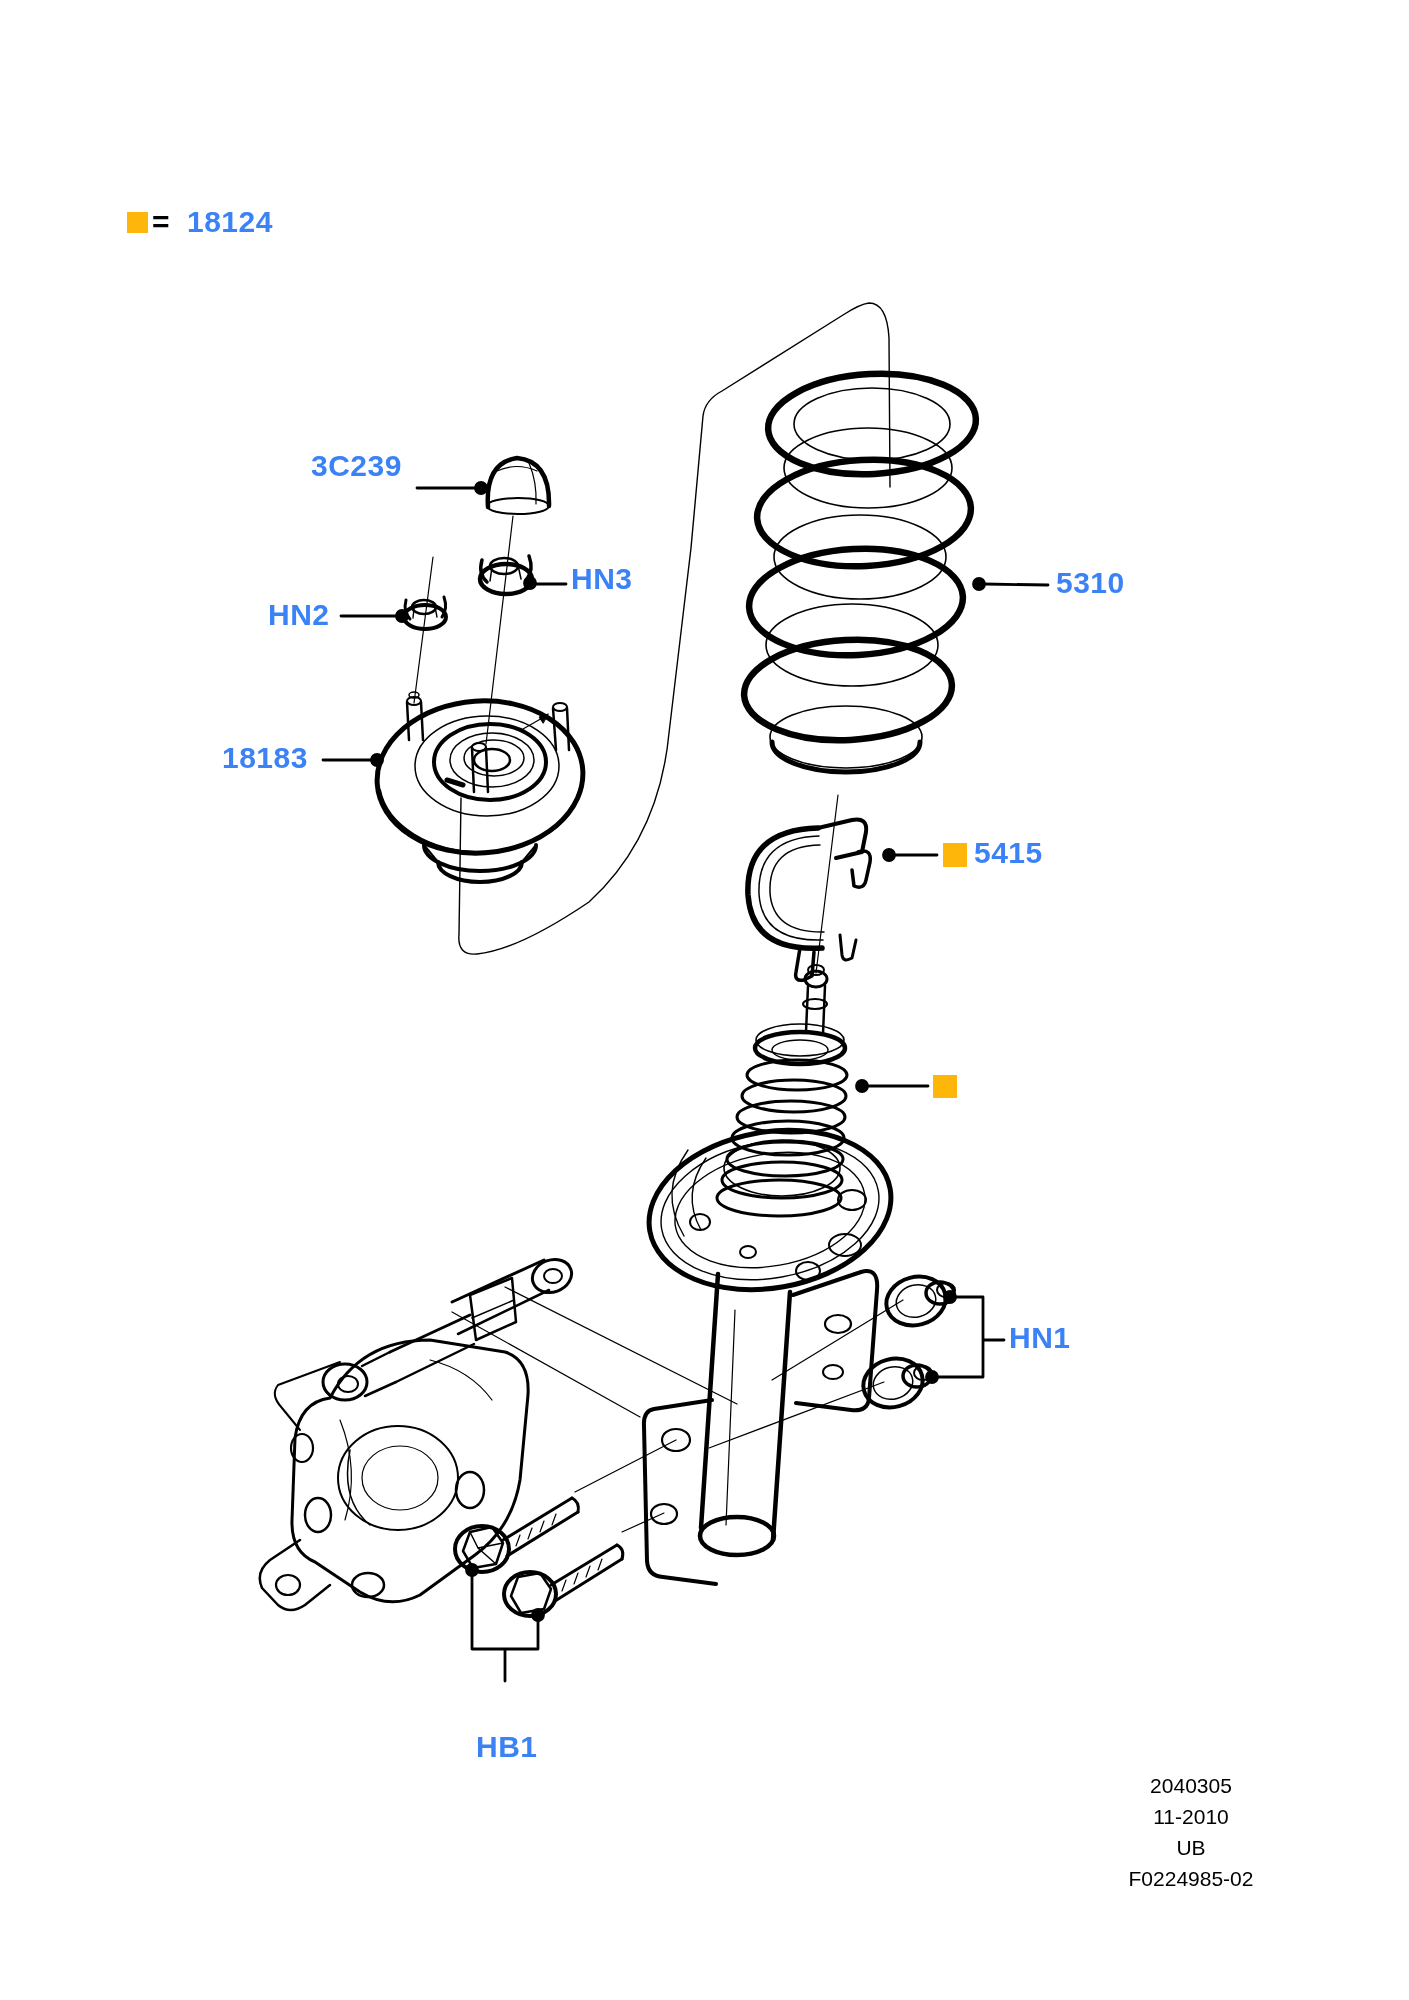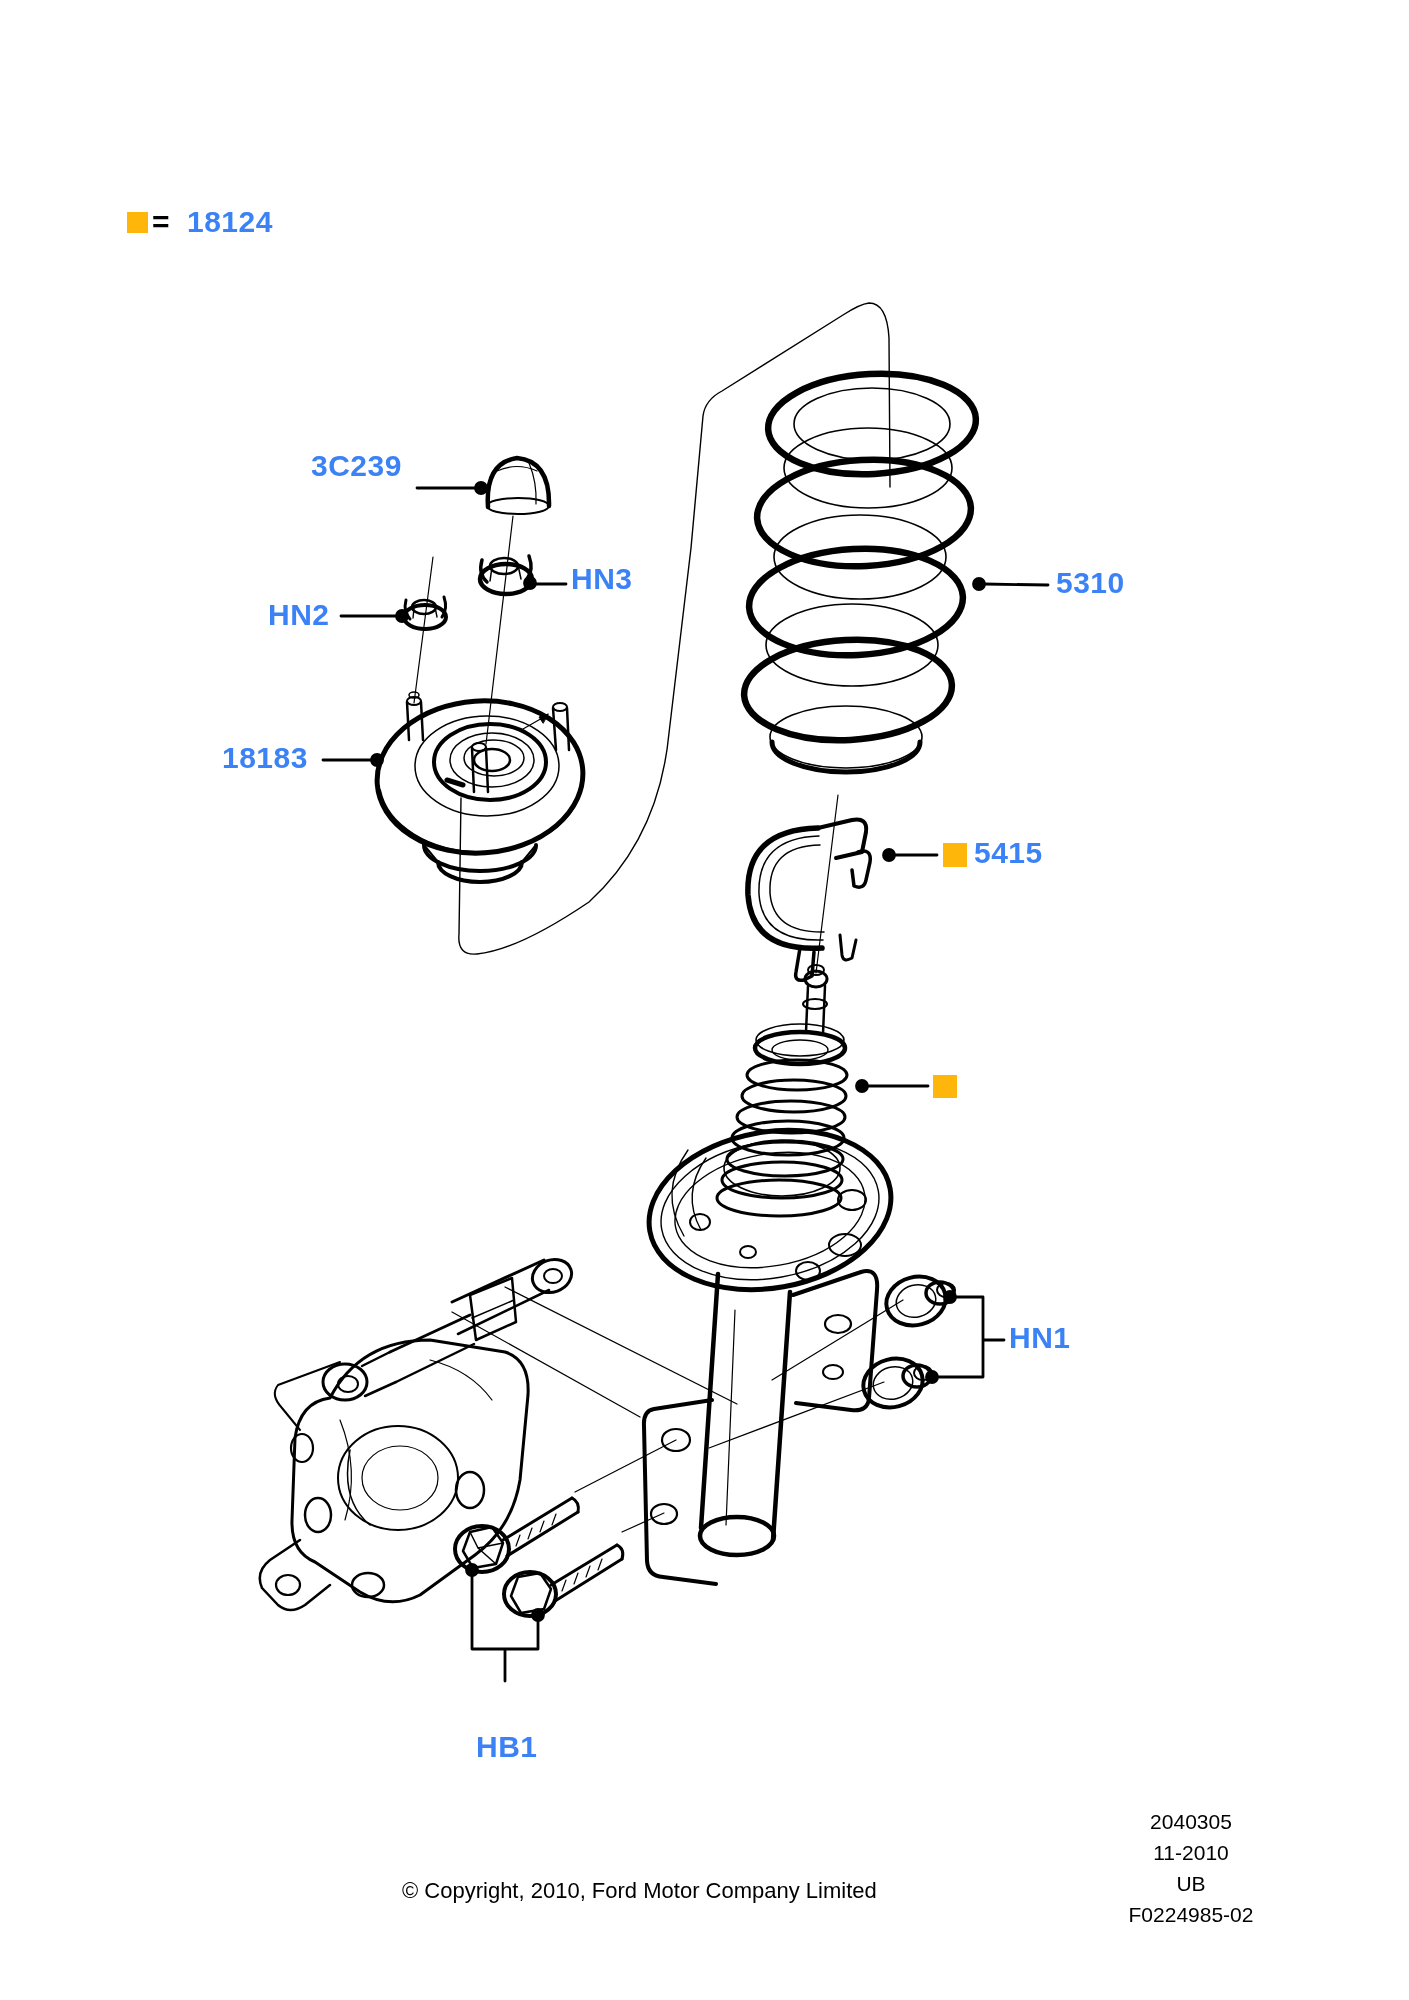--- a/index.html
+++ b/index.html
@@ -3,21 +3,21 @@
 <meta charset="utf-8">
 <style>
   html,body{margin:0;padding:0;background:#ffffff;}
   #canvas{position:relative;width:1409px;height:2000px;background:#fff;overflow:hidden;
           font-family:"Liberation Sans",sans-serif;}
   svg{position:absolute;left:0;top:0;}
   .lbl{position:absolute;font-weight:bold;font-size:30px;line-height:1;color:#3b82f6;
        white-space:nowrap;letter-spacing:0.5px;}
   .lbl.black{color:#000;}
   .refblock{position:absolute;left:1041px;top:1770px;width:300px;text-align:center;
-            font-size:21px;line-height:31px;color:#000;margin-top:36px;}
+            font-size:21px;line-height:31px;color:#000;}
   .copyright{position:absolute;left:402px;top:1878px;font-size:22px;line-height:1.2;color:#000;}
   path,ellipse,line,polyline{vector-effect:none;}
 </style>
 </head>
 <body>
 
 <div id="canvas">
 
 <svg width="1409" height="2000" viewBox="0 0 1409 2000">
   <g fill="none" stroke="#000" stroke-linecap="round" stroke-linejoin="round">
@@ -264,15 +264,14 @@
 <div class="lbl" style="left:1009px;top:1323px">HN1</div>
 <div class="lbl" style="left:476px;top:1732px">HB1</div>
 
 <div class="refblock">
   <div>2040305</div>
   <div>11-2010</div>
   <div>UB</div>
   <div>F0224985-02</div>
 </div>
 
-<div class="copyright">© Copyright, 2010, Ford Motor Company Limited</div>
 
 </div>
 
 </body></html>

